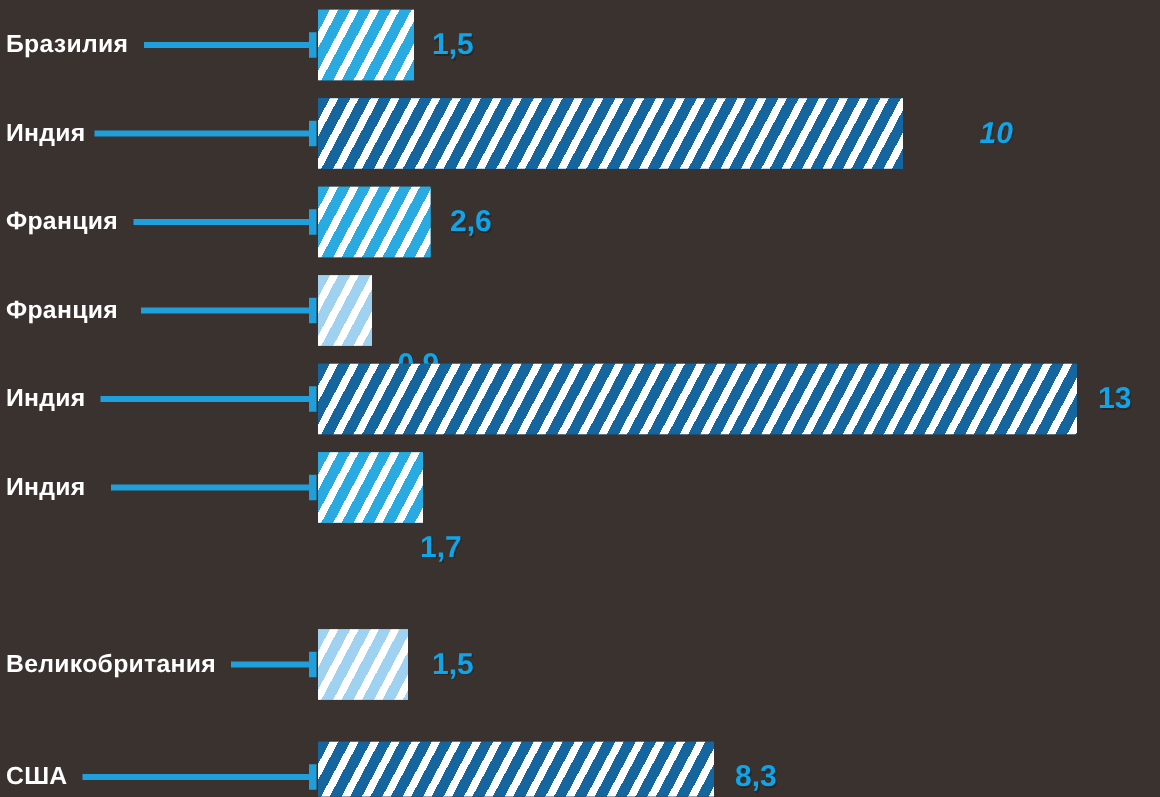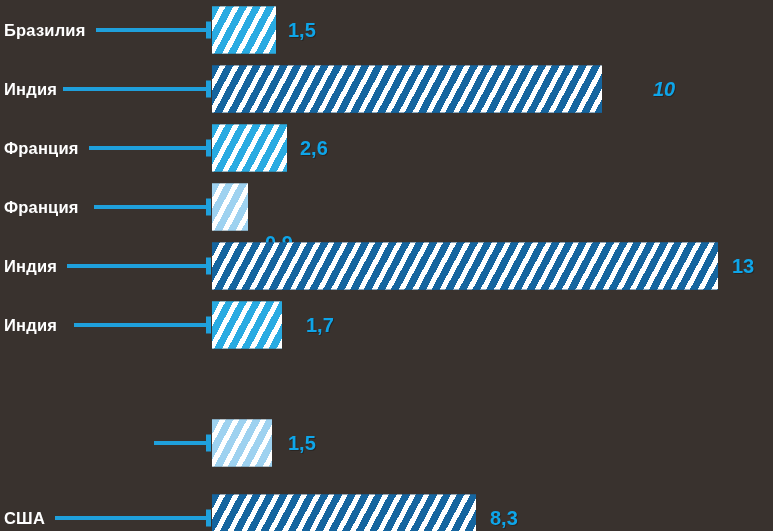--- a/index.html
+++ b/index.html
@@ -155,23 +155,24 @@
       </div>
       <div class="value" style="left: 732px;">13</div>
     </div>
     <div class="row" style="top: 295px;">
       <div class="label">Индия</div>
       <div class="connector" style="left: 73.7812px; width: 134.219px;"></div>
       <div class="connector-cap" style="left: 206px;"></div>
       <div class="bar tone-mid" style="width: 70px;">
         <div class="bar-inner"></div>
       </div>
-      <div class="value" style="left: 306px;">1,7</div>
+      <div class="value" style="left: 280px; margin-top: 40px;">1,7</div>
     </div>
     <div class="row" style="top: 413px;">
+      <div class="label">Великобритания</div>
       <div class="connector" style="left: 154.047px; width: 53.9531px;"></div>
       <div class="connector-cap" style="left: 206px;"></div>
       <div class="bar tone-light" style="width: 60px;">
         <div class="bar-inner"></div>
       </div>
       <div class="value" style="left: 288px;">1,5</div>
     </div>
     <div class="row" style="top: 488px;">
       <div class="label">США</div>
       <div class="connector" style="left: 55.0156px; width: 152.984px;"></div>

